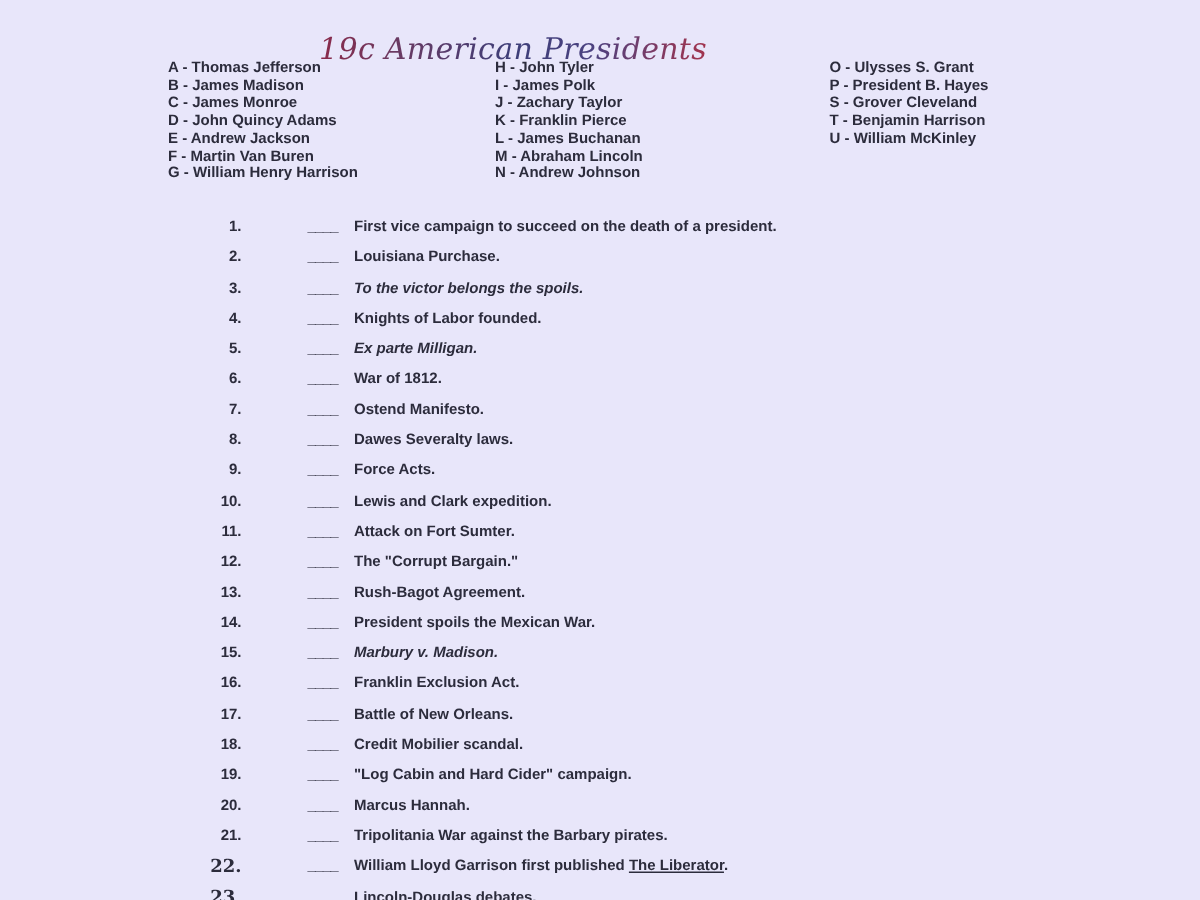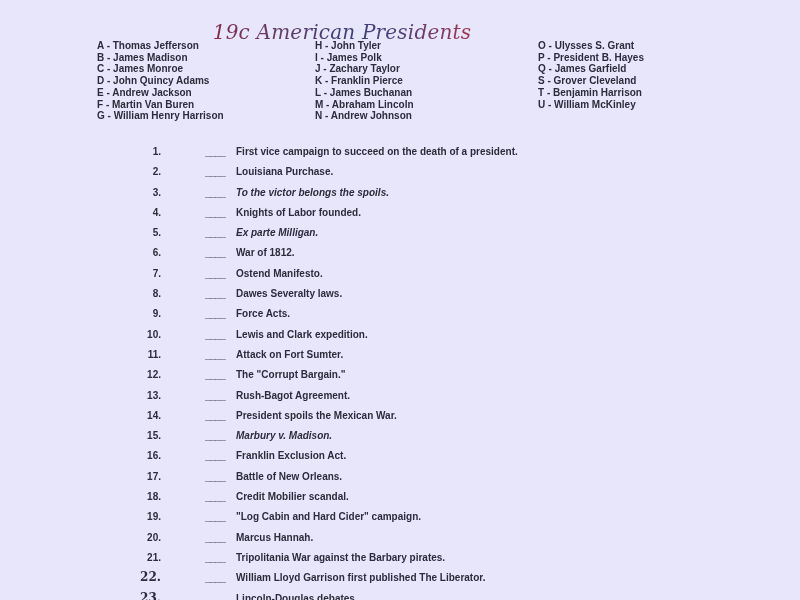--- a/index.html
+++ b/index.html
@@ -30,21 +30,21 @@
     }
     .title span {
       background: linear-gradient(90deg, #8a2a4a 0%, #6a3a62 20%, #3d3e78 50%, #4b4280 70%, #a2344e 100%);
       -webkit-background-clip: text;
       background-clip: text;
       color: transparent;
     }
     .legend {
       position: absolute;
       top: 40px;
-      left: 97px;
+      left: 112px;
       width: 660px;
       display: flex;
     }
     .legend-col {
       display: flex;
       flex-direction: column;
     }
     .legend-col.c1 { width: 218px; }
     .legend-col.c2 { width: 223px; }
     .legend-col.c3 { width: 219px; }
@@ -90,20 +90,21 @@
     .q-text {
       position: absolute;
       left: 236px;
       top: 1px;
       white-space: nowrap;
     }
     .q-text.italic {
       font-style: italic;
     }
     .q-text .underline {
+      text-decoration: underline;
     }
   </style>
 </head>
 <body>
 
 <h1 class="title"><span>19c American Presidents</span></h1>
 
 <div class="legend">
   <div class="legend-col c1">
     <div class="legend-item">A - Thomas Jefferson</div>
@@ -119,21 +120,20 @@
     <div class="legend-item">I - James Polk</div>
     <div class="legend-item">J - Zachary Taylor</div>
     <div class="legend-item">K - Franklin Pierce</div>
     <div class="legend-item">L - James Buchanan</div>
     <div class="legend-item">M - Abraham Lincoln</div>
     <div class="legend-item">N - Andrew Johnson</div>
   </div>
   <div class="legend-col c3">
     <div class="legend-item">O - Ulysses S. Grant</div>
     <div class="legend-item">P - President B. Hayes</div>
-    <div class="legend-item">Q - James Garfield</div>
     <div class="legend-item">S - Grover Cleveland</div>
     <div class="legend-item">T - Benjamin Harrison</div>
     <div class="legend-item">U - William McKinley</div>
   </div>
 </div>
 
 <div class="questions">
   <div class="q-row">
     <span class="q-num">1.</span>
     <span class="q-blank">____</span>

